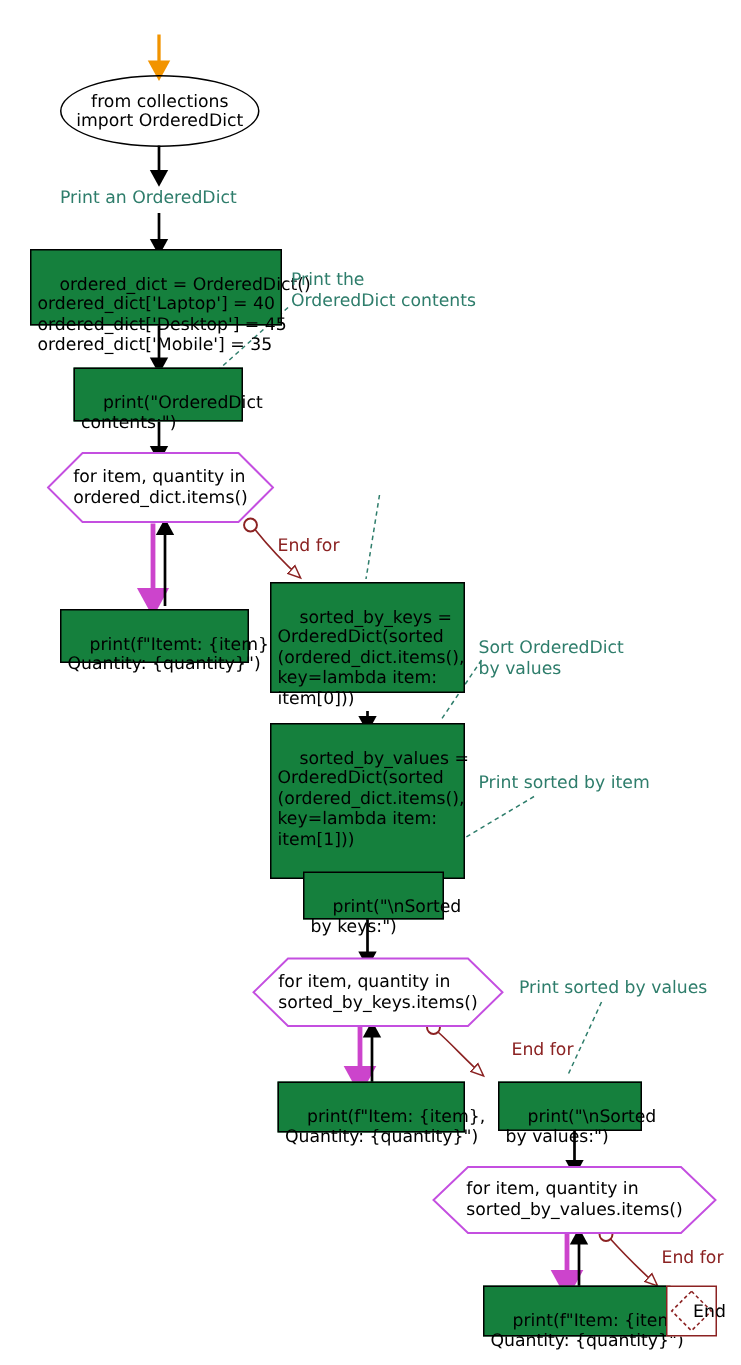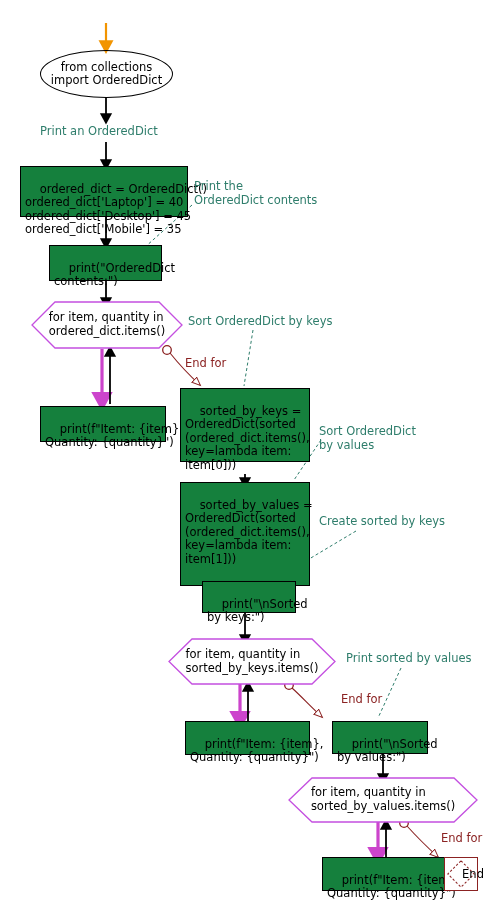--- a/index.html
+++ b/index.html
@@ -205,26 +205,25 @@
       <polygon points="17,3 31,17 17,31 3,17" fill="#ffffff" stroke="#8b2222" stroke-width="1.1" stroke-dasharray="2.5,2"></polygon>
     </svg>
     <span class="lbl">End</span>
   </div>
 
   <div class="note" style="left:24px;top:125px;">Print an OrderedDict</div>
 
   <div class="note" style="left:178px;top:180px;">Print the
 OrderedDict contents</div>
 
-  <div class="note" style="left:172px;top:315px;">Sort OrderedDict by keys</div>
 
   <div class="note" style="left:303px;top:425px;">Sort OrderedDict
 by values</div>
 
-  <div class="note" style="left:303px;top:515px;">Create sorted by keys</div>
+  <div class="note" style="left:303px;top:515px;">Print sorted by item</div>
 
   <div class="note" style="left:330px;top:652px;">Print sorted by values</div>
 
   <div class="endfor" style="left:169px;top:357px;">End for</div>
 
   <div class="endfor" style="left:325px;top:693px;">End for</div>
 
   <div class="endfor" style="left:425px;top:832px;">End for</div>
 
 </div>

